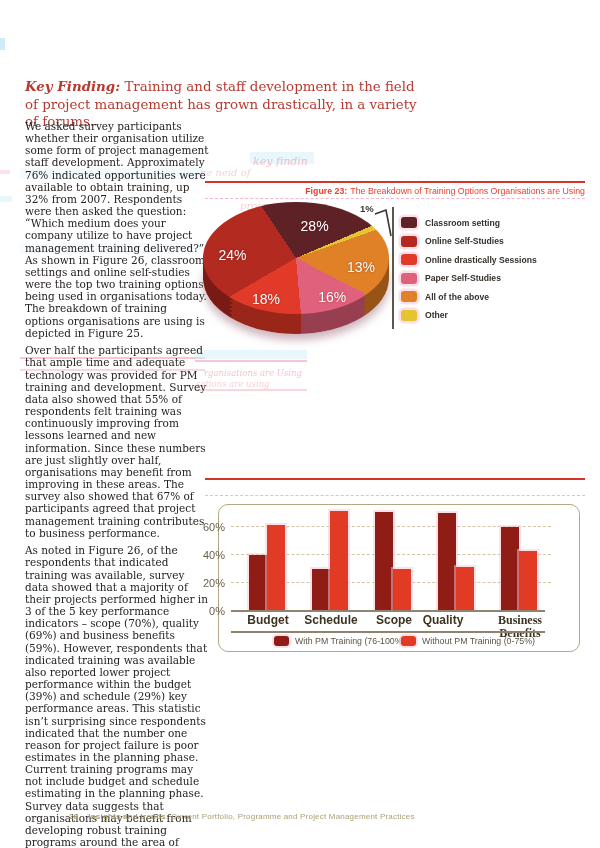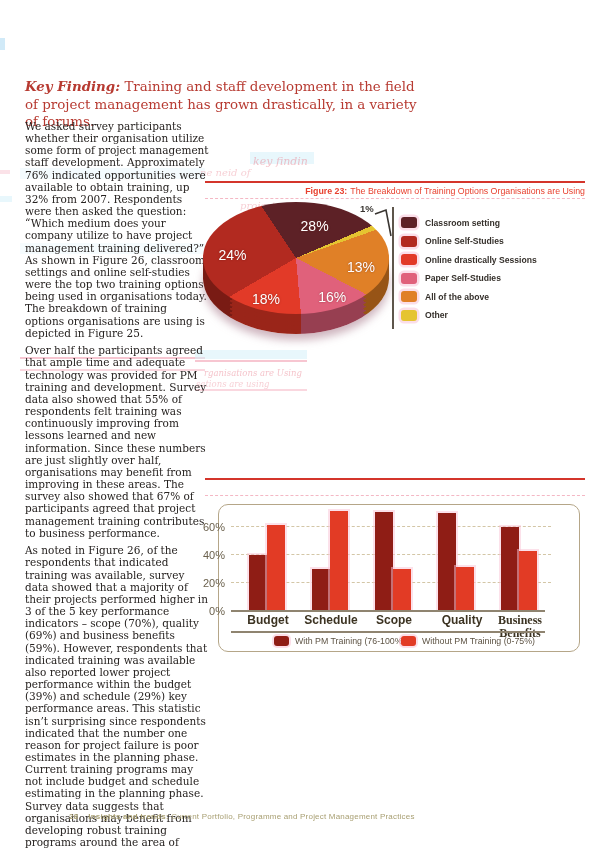--- a/index.html
+++ b/index.html
@@ -164,21 +164,21 @@
       <div class="cat-label" style="left: 77px; top: 109px;">Schedule</div>
       <div class="bar-group" style="left: 156px; top: 0px; height: 105px;">
         <div class="bar" style="left: 0px; height: 98px; background: rgb(143, 29, 21);"></div>
         <div class="bar" style="left: 18px; height: 40.6px; background: rgb(226, 59, 37);"></div>
       </div>
       <div class="cat-label" style="left: 140px; top: 109px;">Scope</div>
       <div class="bar-group" style="left: 219px; top: 0px; height: 105px;">
         <div class="bar" style="left: 0px; height: 96.6px; background: rgb(143, 29, 21);"></div>
         <div class="bar" style="left: 18px; height: 43.4px; background: rgb(226, 59, 37);"></div>
       </div>
-      <div class="cat-label" style="left: 208px; top: 109px;">Quality</div>
+      <div class="cat-label" style="left: 189px; top: 109px;">Quality</div>
       <div class="bar-group" style="left: 282px; top: 0px; height: 105px;">
         <div class="bar" style="left: 0px; height: 82.6px; background: rgb(143, 29, 21);"></div>
         <div class="bar" style="left: 18px; height: 58.8px; background: rgb(226, 59, 37);"></div>
       </div>
       <div class="cat-label" style="left: 266px; top: 109px; font-family: Liberation Serif, serif;">Business Benefits</div>
       <div class="axis-line" style="top: 105px;"></div>
       <div class="axis-line" style="top: 126px;"></div>
       <div class="bar-legend-item" style="left: 55px; top: 131px;">
         <span class="leg-swatch" style="background: rgb(143, 29, 21);"></span>
         <span class="leg-text">With PM Training (76-100%)</span>

